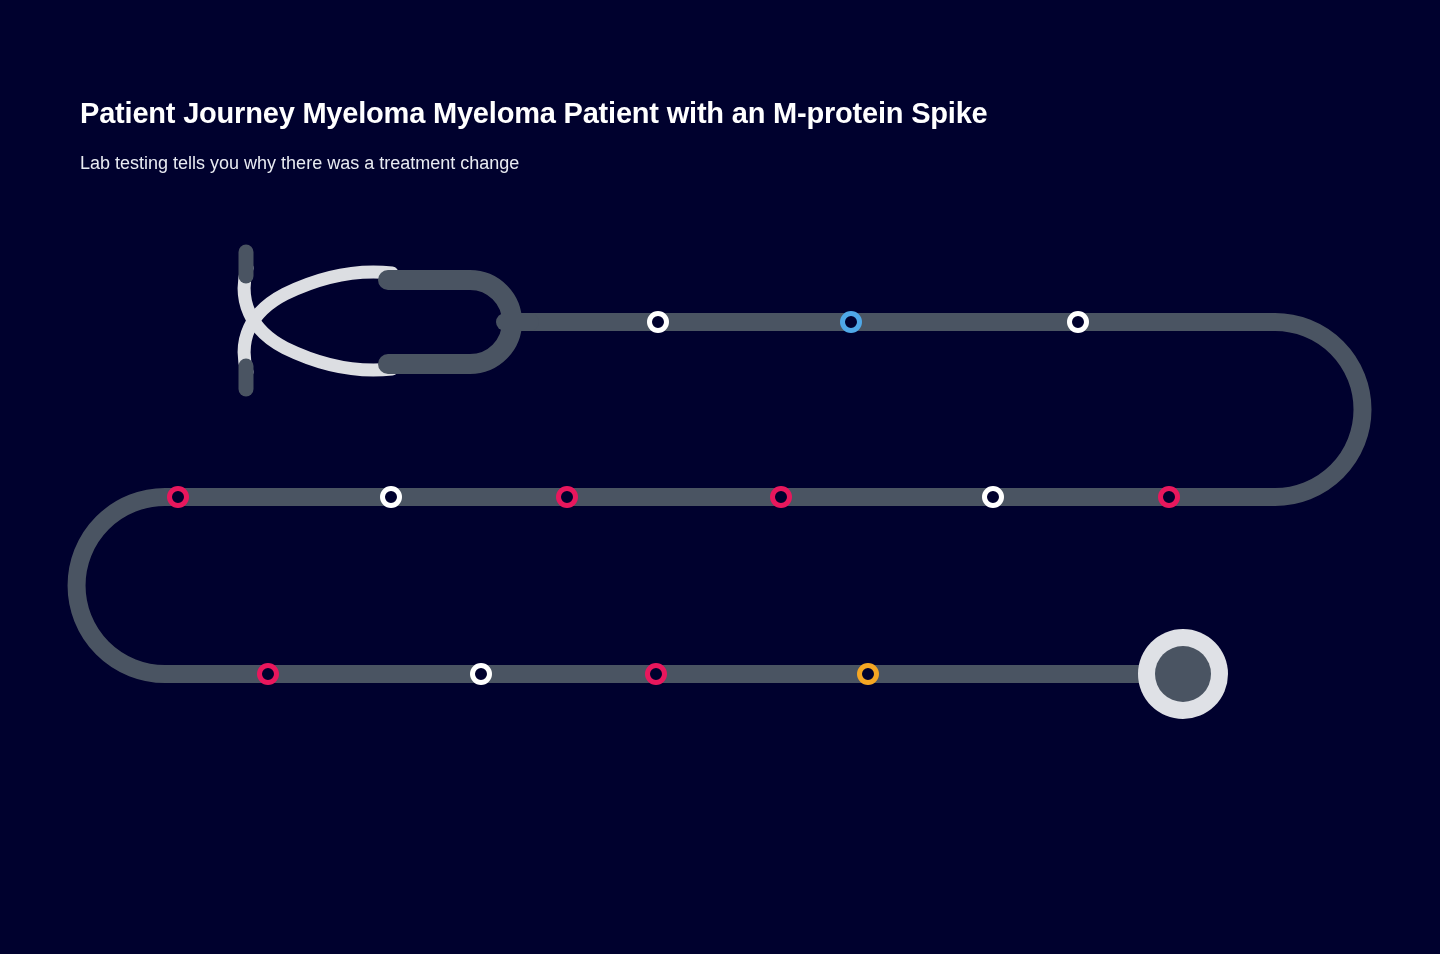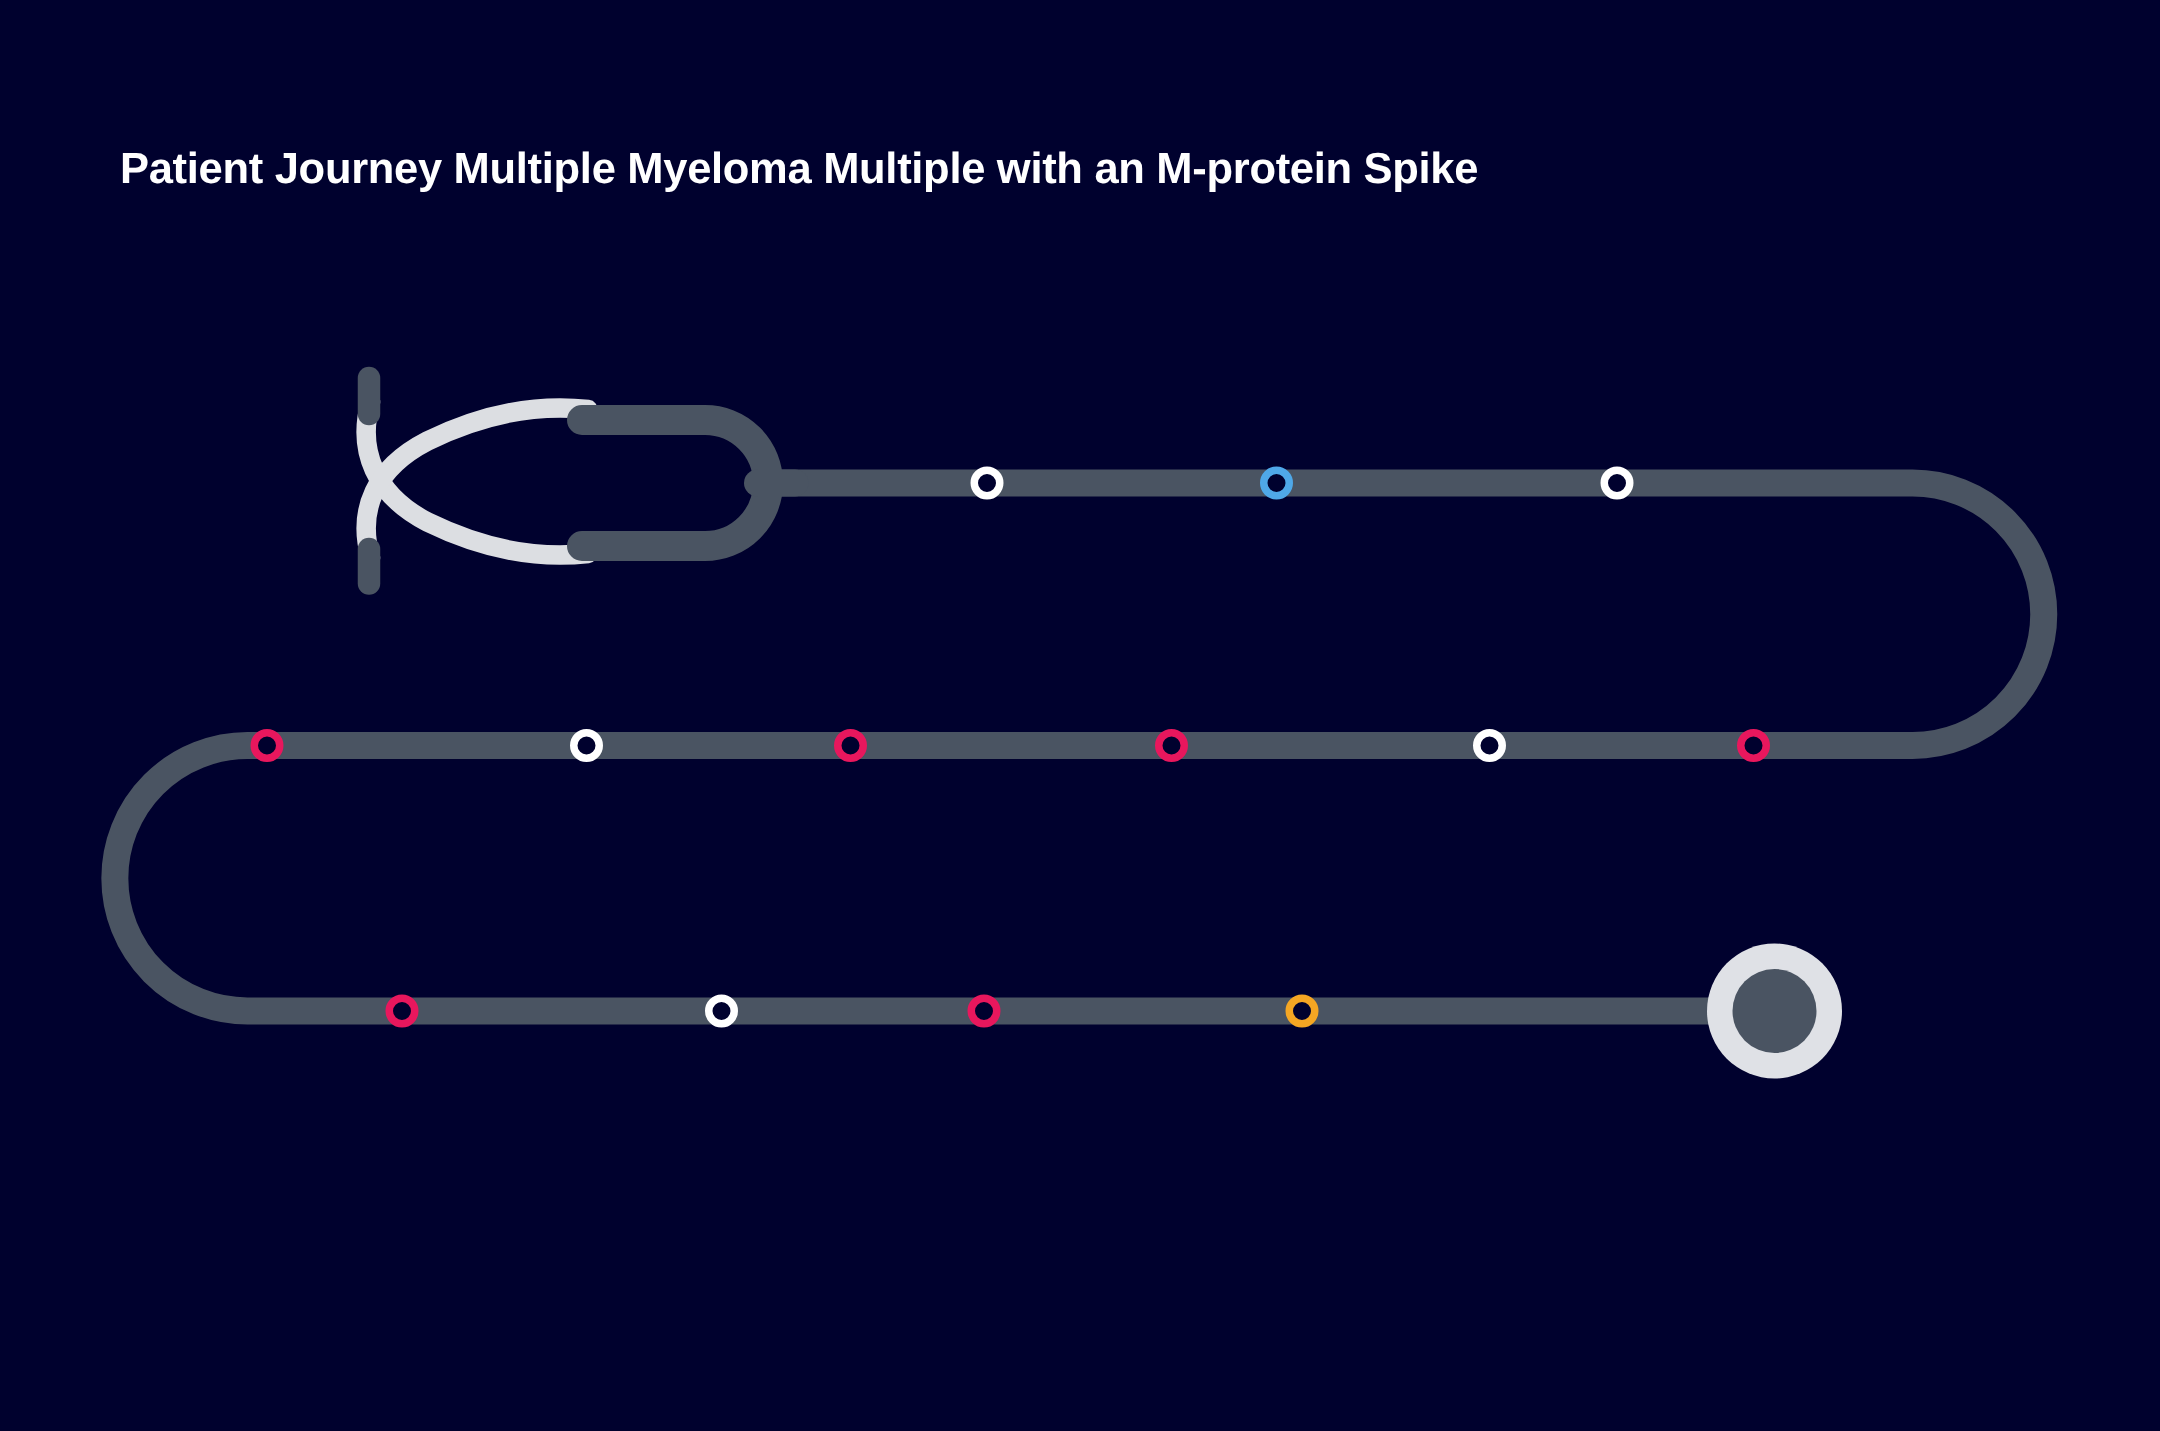--- a/index.html
+++ b/index.html
@@ -58,21 +58,22 @@
     width: 1440px;
     height: 954px;
   }
 </style>
 </head>
 <body>
 
 <div class="page">
 
   <div class="header">
-    <h1 class="title">Patient Journey Multiple Myeloma Multiple with an M-protein Spike</h1>
+    <h1 class="title">Patient Journey Myeloma Myeloma Patient with an M-protein Spike</h1>
+    <p class="subtitle">Lab testing tells you why there was a treatment change</p>
   </div>
 
   <div class="journey-canvas">
     <svg class="journey-svg" viewBox="0 0 1440 954" xmlns="http://www.w3.org/2000/svg">
 
       <g>
 
         <path id="track-row1" d="M 510 322 L 1275 322 A 87 87 0 0 1 1275 497 L 180 497" fill="none" stroke="#4a5462" stroke-width="18" stroke-linecap="round"></path>
 
         <path id="track-row2" d="M 180 497 L 165 497 A 88 88 0 0 0 165 674 L 1183 674" fill="none" stroke="#4a5462" stroke-width="18" stroke-linecap="round"></path>

